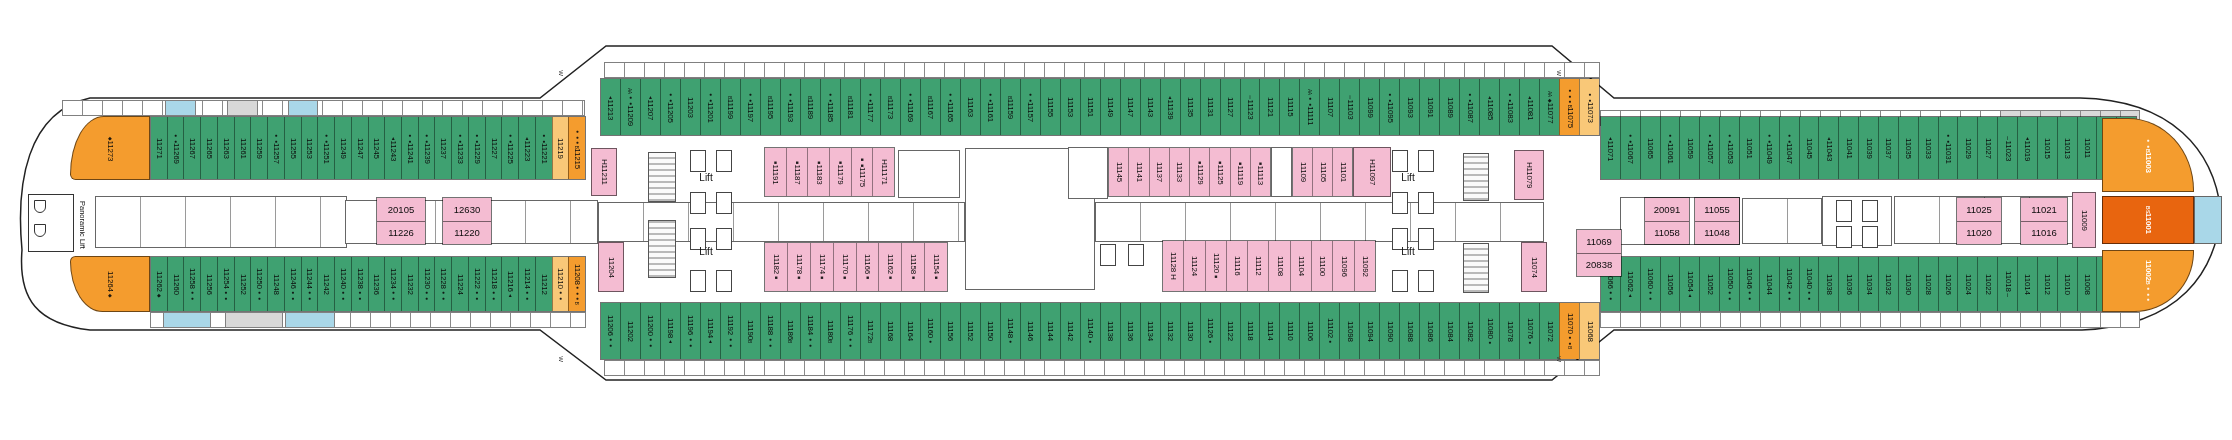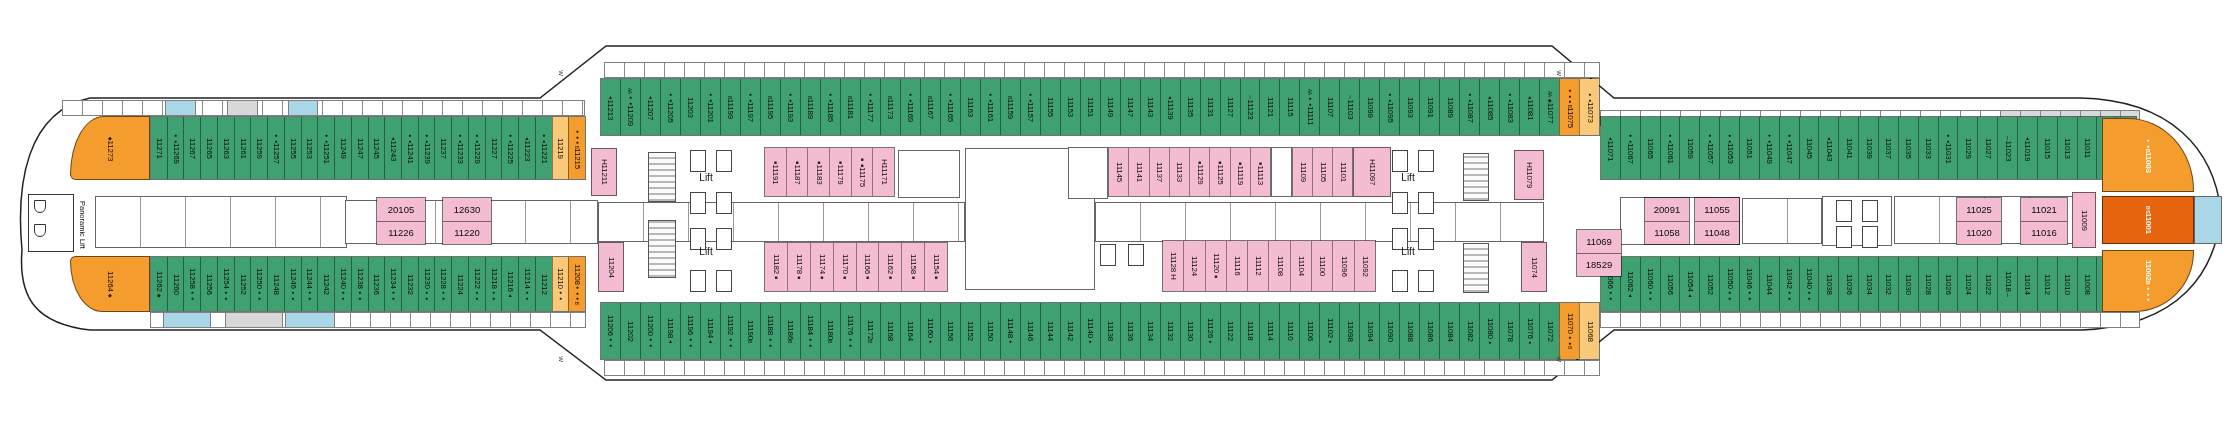--- a/index.html
+++ b/index.html
@@ -868,21 +868,21 @@
       </div>
       <div class="half" style="background: rgb(244, 188, 210);">
         <span>11220</span>
       </div>
     </div>
     <div class="pair" style="left: 1576px; top: 197px; width: 46px; height: 48px; margin-top: 32px;">
       <div class="half" style="background: rgb(244, 188, 210);">
         <span>11069</span>
       </div>
       <div class="half" style="background: rgb(244, 188, 210);">
-        <span>18529</span>
+        <span>20838</span>
       </div>
     </div>
     <div class="pair" style="left: 1644px; top: 197px; width: 46px; height: 48px;">
       <div class="half" style="background: rgb(244, 188, 210);">
         <span>20091</span>
       </div>
       <div class="half" style="background: rgb(244, 188, 210);">
         <span>11058</span>
       </div>
     </div>

